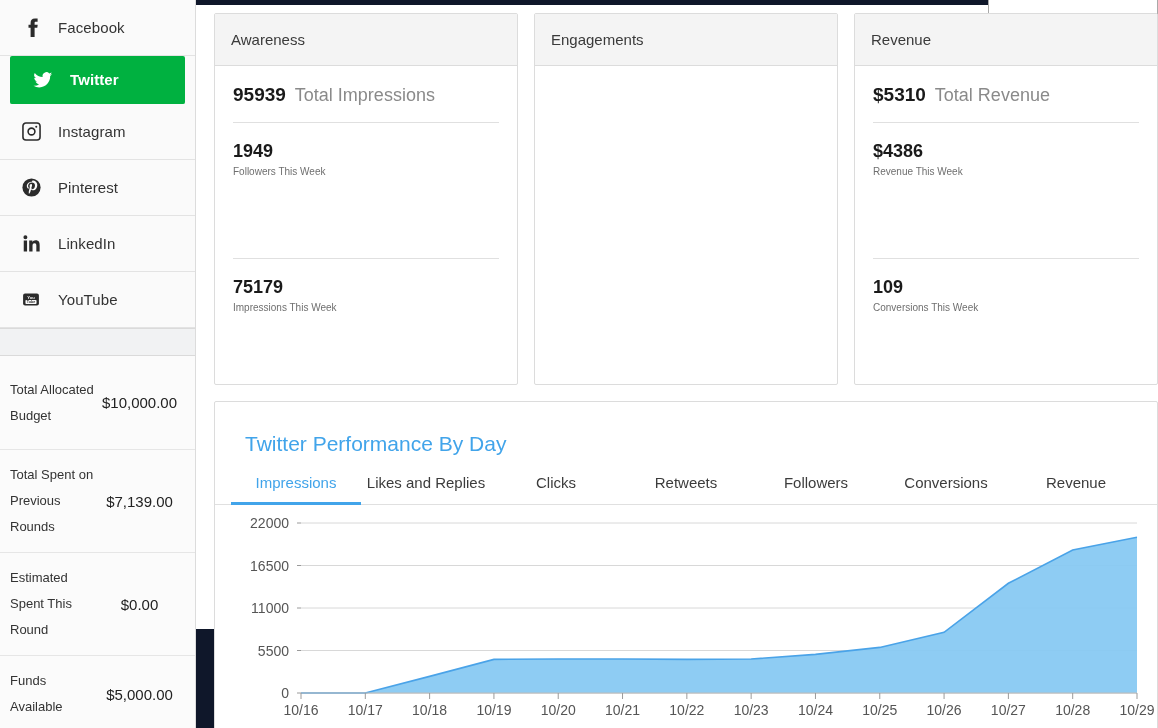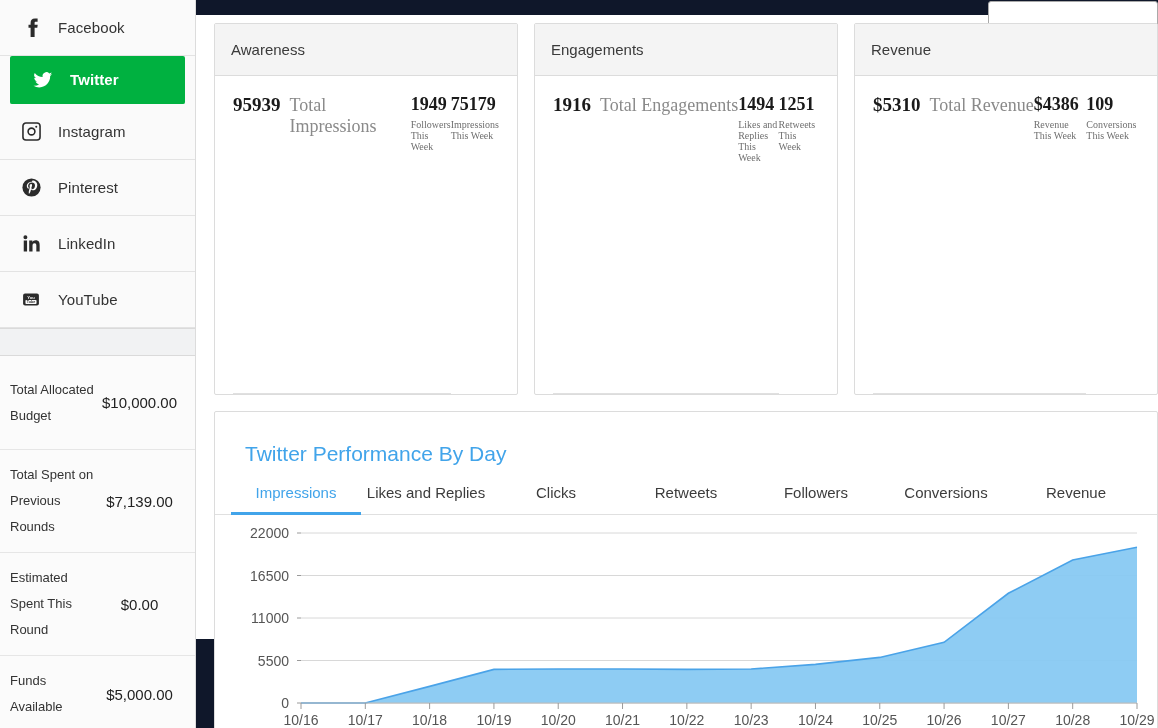--- a/index.html
+++ b/index.html
@@ -70,21 +70,21 @@
     font-size: 13px; color: #333; line-height: 26px;
     width: 84px; min-width: 84px;
   }
   .bvalue {
     font-size: 15px; color: #222; text-align: center;
     flex: 1; white-space: nowrap;
   }
 
   
   #main {
-    position: absolute; left: 196px; top: 15px;
+    position: absolute; left: 196px; top: 5px;
     width: 962px; height: 624px;
     background: #ffffff;
     padding: 0;
   }
 
   
   .top-stub {
     position: absolute; right: 0; top: -14px;
     width: 170px; height: 26px;
     background: #ffffff;
@@ -105,21 +105,21 @@
     display: flex; flex-direction: column;
   }
   .card-head {
     background: #f4f4f4;
     border-bottom: 1px solid #dcdcdc;
     height: 52px;
     display: flex; align-items: center;
     padding: 0 16px;
     font-size: 15px; color: #3a3a3a;
   }
-  .card-body { padding: 0 18px; flex: 1; display: flex; flex-direction: row; font-family: Liberation Serif, serif; }
+  .card-body { padding: 0 18px; flex: 1; display: flex; flex-direction: column; }
   .stat-total {
     padding: 18px 0 16px 0;
     border-bottom: 1px solid #e0e0e0;
     display: flex; align-items: baseline; gap: 9px;
   }
   .stat-total .num { font-size: 19px; font-weight: bold; color: #1a1a1a; }
   .stat-total .lbl { font-size: 18px; color: #8a8a8a; }
   .stat-block { padding: 16px 0 0 0; flex: 1; }
   .stat-block.second { border-bottom: 1px solid #e0e0e0; padding-bottom: 10px; }
   .stat-block .num { font-size: 18px; font-weight: bold; color: #1a1a1a; line-height: 24px; }
@@ -262,34 +262,20 @@
               <div class="lbl">Followers This Week</div>
             </div>
             <div class="stat-block">
               <div class="num">75179</div>
               <div class="lbl">Impressions This Week</div>
             </div>
           </div>
         </div>
         <div class="card">
           <div class="card-head">Engagements</div>
-          <div class="card-body">
-            <div class="stat-total">
-              <span class="num">1916</span>
-              <span class="lbl">Total Engagements</span>
-            </div>
-            <div class="stat-block second">
-              <div class="num">1494</div>
-              <div class="lbl">Likes and Replies This Week</div>
-            </div>
-            <div class="stat-block">
-              <div class="num">1251</div>
-              <div class="lbl">Retweets This Week</div>
-            </div>
-          </div>
         </div>
         <div class="card">
           <div class="card-head">Revenue</div>
           <div class="card-body">
             <div class="stat-total">
               <span class="num">$5310</span>
               <span class="lbl">Total Revenue</span>
             </div>
             <div class="stat-block second">
               <div class="num">$4386</div>

